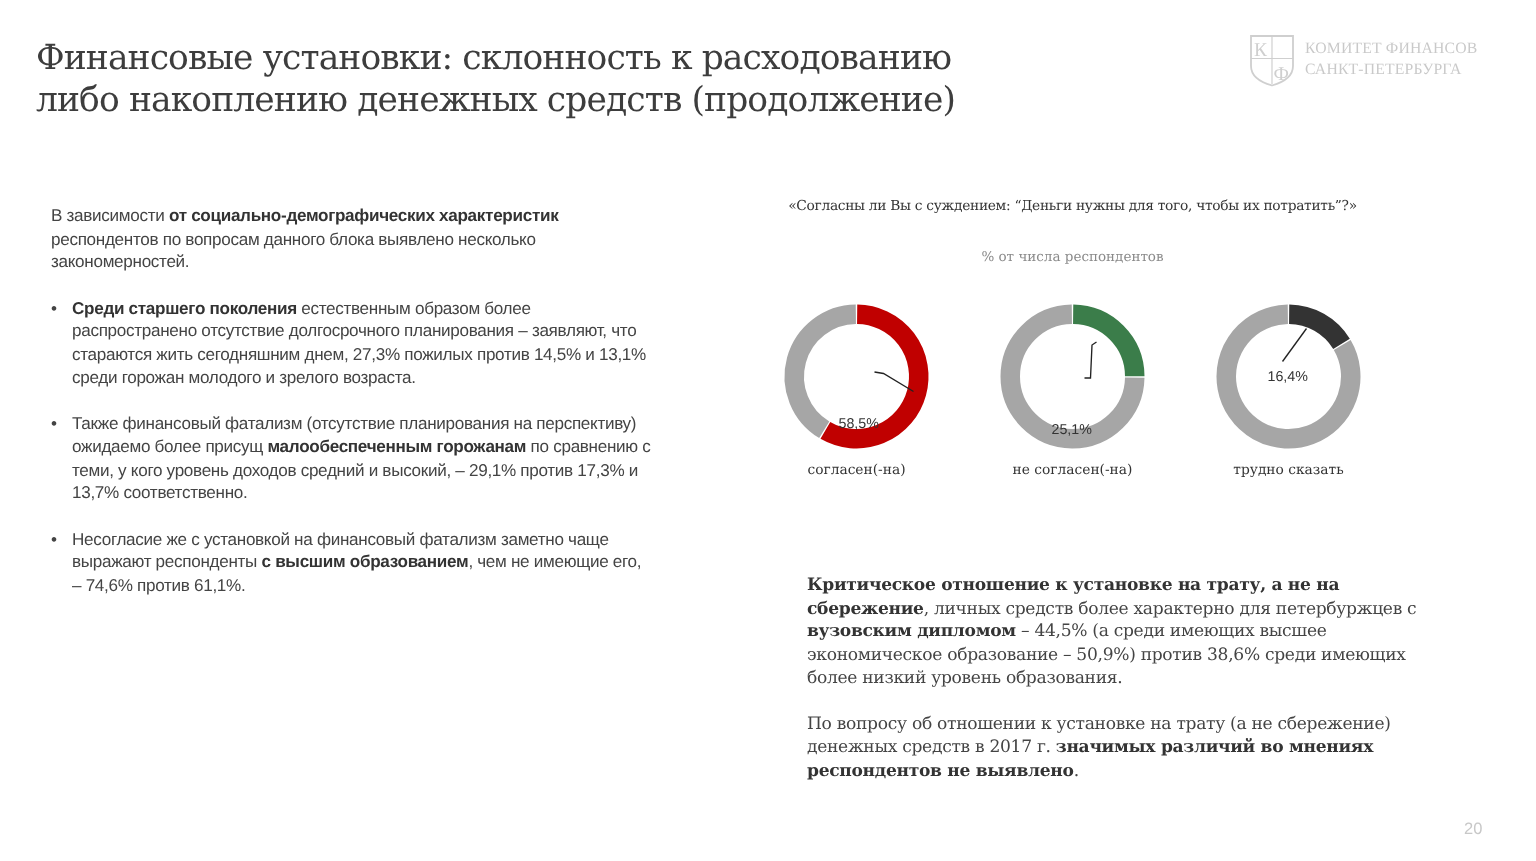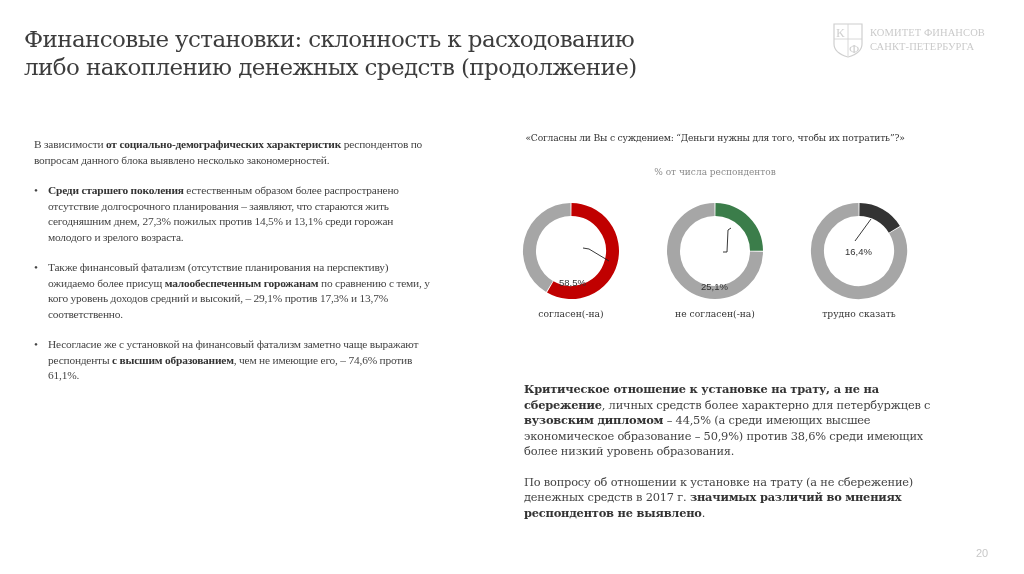--- a/index.html
+++ b/index.html
@@ -16,21 +16,21 @@
   .title div { white-space: nowrap; }
   .logo {
     position: absolute; left: 832px; top: 20px; width: 180px; height: 40px;
     display: flex; align-items: center; gap: 6px; opacity: 0.35;
   }
   .logo-mark { width: 32px; height: 36px; }
   .logo-text { font-family: "Liberation Serif", serif; font-size: 10.5px; line-height: 14px; color: #666; letter-spacing: 0.1px; white-space: nowrap; }
 
   .left {
     position: absolute; left: 34px; top: 137px; width: 400px;
-    font-family: Liberation Serif, serif; font-size: 11.4px; line-height: 15.5px; color: #444;
+    font-family: Liberation Sans, sans-serif; font-size: 11.4px; line-height: 15.5px; color: #444;
     letter-spacing: -0.2px;
   }
   .left p { margin: 0 0 15px 0; }
   .left ul { list-style: none; margin: 0; padding: 0; }
   .left li { position: relative; padding-left: 14px; margin-bottom: 15px; }
   .left li .bullet { position: absolute; left: 0; top: 0; }
   b { font-weight: bold; color: #333; }
 
   .chart-area { position: absolute; left: 500px; top: 128px; width: 430px; }
   .chart-q {
@@ -49,21 +49,21 @@
   .donut-label {
     position: absolute; top: 180px; width: 140px; text-align: center;
     font-size: 9.2px; color: #333;
   }
 
   .right {
     position: absolute; left: 524px; top: 382px; width: 430px;
     font-family: "DejaVu Serif", serif; font-size: 11.4px; line-height: 15.5px; color: #444;
     letter-spacing: -0.2px;
   }
-  .right p { margin: 0 0 15px 0; }
+  .right p { margin: 0 0 15px 14px; }
   .page-num {
     position: absolute; left: 976px; top: 547px; font-family: "Liberation Sans", sans-serif;
     font-size: 11px; color: #c8c8c8;
   }
 </style>
 </head>
 <body>
 
 <div class="title">
   <div>Финансовые установки: склонность к расходованию</div>

